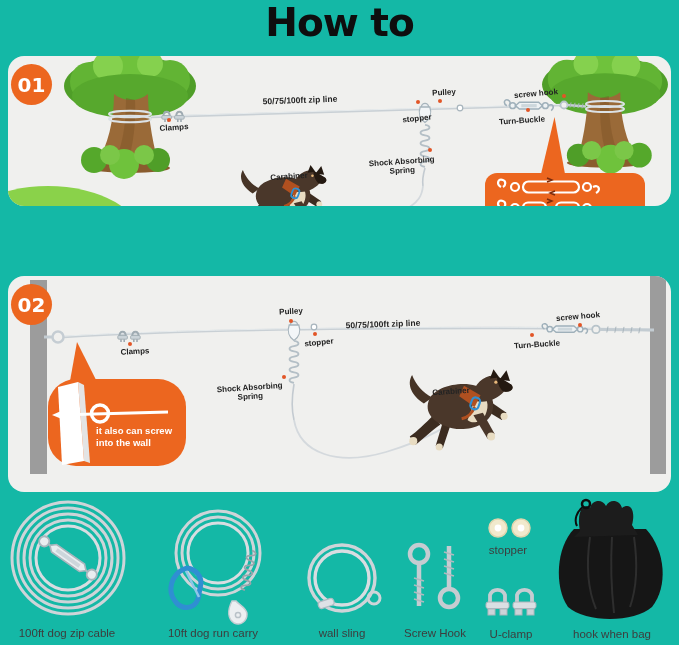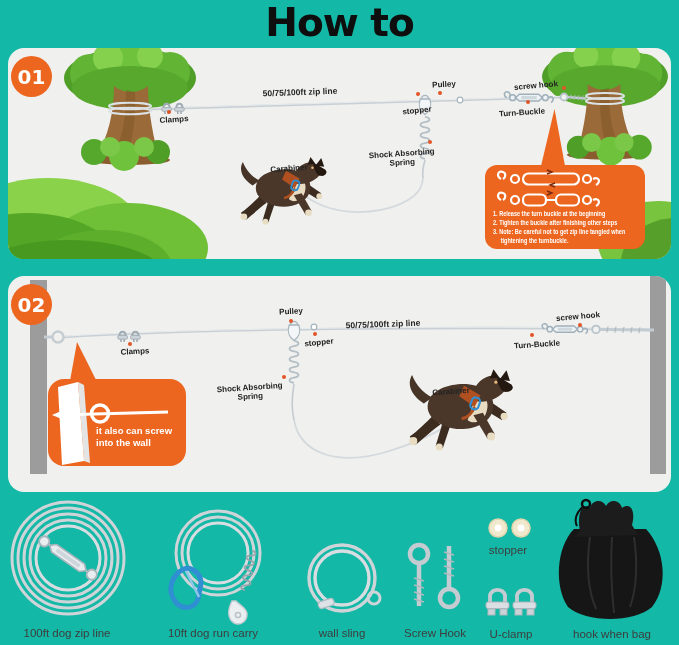--- a/index.html
+++ b/index.html
@@ -9,41 +9,41 @@
   .title-row{position:absolute;left:0;top:-4px;width:679px;height:52px;
     display:flex;align-items:center;justify-content:center;gap:10px;
     font-family:"DejaVu Sans",sans-serif;font-weight:900;font-size:39px;
     letter-spacing:-1px;color:#0e0e0e;}
   .install-wrap{position:relative;display:inline-block;}
   .install-circle{position:absolute;left:-6px;top:7px;width:29px;height:29px;border-radius:50%;
     background:#f07024;z-index:0;}
   .install-text{position:relative;z-index:1;}
   
   .panel{position:absolute;left:8px;width:663px;background:#f0f0ee;border-radius:16px;overflow:hidden;}
-  .panel1{top:48px;height:211px;}
+  .panel1{top:56px;height:150px;}
   .panel2{top:276px;height:216px;}
   .panel svg.scene{position:absolute;left:0;top:0;}
   .badge{position:absolute;left:3px;top:8px;width:41px;height:41px;border-radius:50%;
     background:#ec661f;color:#fff;display:flex;align-items:center;justify-content:center;
     font-weight:800;font-size:20px;font-family:"DejaVu Sans",sans-serif;z-index:5;}
   .lbl{position:absolute;white-space:nowrap;font:700 8px/1.15 "Liberation Sans",sans-serif;
     color:#232323;z-index:4;}
   .lbl.wrap{white-space:normal;text-align:center;}
   .dot{position:absolute;width:4px;height:4px;border-radius:50%;background:#e25526;z-index:4;}
   
   .callout1{position:absolute;left:477px;top:117px;width:160px;height:84px;background:#ec661f;
     border-radius:12px;z-index:6;}
   .callout1-tail{position:absolute;left:50px;top:-56px;width:30px;height:57px;background:#ec661f;
     clip-path:polygon(65% 0,100% 100%,20% 100%);}
   .notes{position:absolute;left:8px;top:44px;width:185px;transform:scaleX(.85);transform-origin:0 0;
     color:#fff;font:700 6.5px/9px "Liberation Sans",sans-serif;}
   .note{padding-left:9px;text-indent:-9px;}
   
   .callout2{position:absolute;left:40px;top:103px;width:138px;height:87px;background:#ec661f;
-    border-radius:16px;z-index:6;}
+    border-radius:28px;z-index:6;}
   .callout2-tail{position:absolute;left:22px;top:-37px;width:28px;height:39px;background:#ec661f;
     clip-path:polygon(25% 0,95% 100%,0 100%);}
   .callout2-text{position:absolute;left:48px;top:46px;width:94px;color:#fff;
     font:700 9.5px/11.5px "Liberation Sans",sans-serif;}
   
   .parts-row{position:absolute;left:0;top:495px;width:679px;height:150px;}
   .parts-row svg{position:absolute;}
   .part-label{position:absolute;transform:translateX(-50%);white-space:nowrap;
     font:400 11.5px/1 "Liberation Sans",sans-serif;color:#3d3d3d;}
 </style>
@@ -303,21 +303,21 @@
         <circle cx="66" cy="60" r="32" stroke="#d8dde1"></circle>
       </g>
       <g transform="translate(66,60) rotate(35)">
         <line x1="-34" y1="0" x2="34" y2="0" stroke="#b7c0c6" stroke-width="2"></line>
         <circle cx="-29" cy="0" r="5" fill="#e9edf0" stroke="#aab6bd" stroke-width="2"></circle>
         <path d="M-22,0 L-17,-4.5 L17,-4.5 L22,0 L17,4.5 L-17,4.5 Z" fill="#e9edf0" stroke="#aab6bd" stroke-width="1.6"></path>
         <rect x="-14" y="-2" width="28" height="4" fill="#ccd6db"></rect>
         <circle cx="29" cy="0" r="5" fill="#e9edf0" stroke="#aab6bd" stroke-width="2"></circle>
       </g>
     </svg>
-    <div class="part-label" style="left:67px;top:133px">100ft dog zip line</div>
+    <div class="part-label" style="left:67px;top:133px">100ft dog zip cable</div>
 
     <svg style="left:158px;top:10px" width="112" height="122" viewBox="0 0 112 122">
       <g fill="none" stroke="#ced4d8" stroke-width="3">
         <circle cx="60" cy="48" r="42"></circle>
           <circle cx="60" cy="48" r="36"></circle>
           <circle cx="60" cy="48" r="30" stroke="#d8dde1"></circle>
       </g>
       <g color="#9aa4ab">
           <use href="#sym-spring" x="84" y="38" width="13" height="55" transform="rotate(10 90 65)"></use>
         </g>

